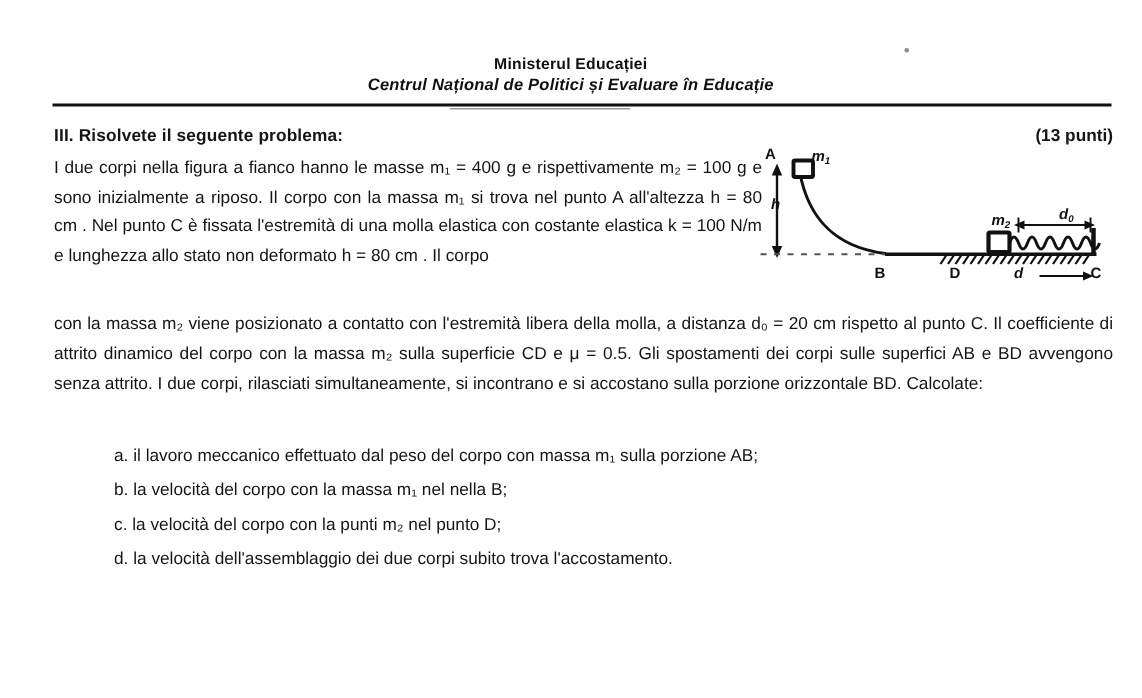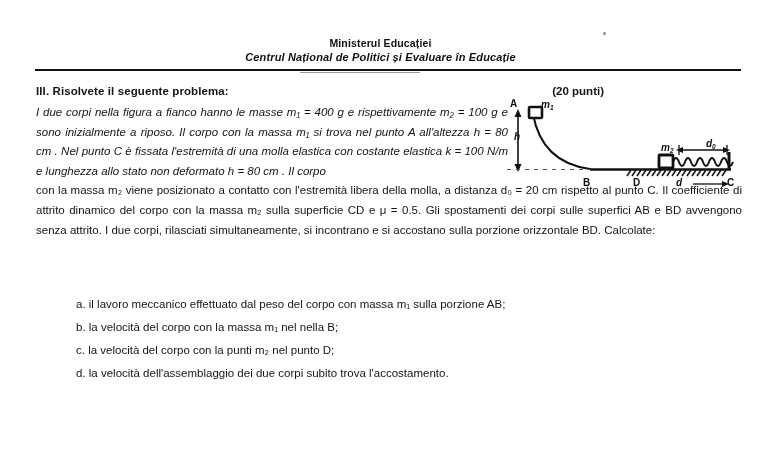--- a/index.html
+++ b/index.html
@@ -65,21 +65,21 @@
     width: 120px;
     height: 1px;
     background: #9a9a9a;
   }
 
   
   .title-row {
     position: absolute;
     left: 36px;
     top: 85px;
-    width: 568px;
+    width: 706px;
     display: flex;
     justify-content: space-between;
     align-items: baseline;
   }
   .title-text {
     font-size: 11.5px;
     font-weight: bold;
     letter-spacing: 0.1px;
   }
   .points {
@@ -96,22 +96,22 @@
     font-size: 11.5px;
     line-height: 19.6px;
     color: #141414;
   }
   .para {
     margin: 0;
     text-align: justify;
     text-justify: inter-word;
   }
   
-  .wrap-narrow { width: 472px; font-style: italic; }
-  .full-width  { width: 706px; }
+  .wrap-narrow { width: 472px; }
+  .full-width  { width: 706px; margin-top: 26px; }
   sub {
     font-size: 7.5px;
     vertical-align: baseline;
     position: relative;
     bottom: -2px;
   }
 
   .sub-list {
     position: absolute;
     left: 36px;
@@ -164,21 +164,21 @@
   <div class="header">
     <div class="header-line">Ministerul Educației</div>
     <div class="header-line second">Centrul Național de Politici și Evaluare în Educație</div>
   </div>
 
   <div class="rule"></div>
   <div class="rule-frag"></div>
 
   <div class="title-row">
     <span class="title-text">III. Risolvete il seguente problema:</span>
-    <span class="points">(20 punti)</span>
+    <span class="points">(13 punti)</span>
   </div>
 
   <div class="body-text">
     <p class="para wrap-narrow">I due corpi nella figura a fianco hanno le masse  m₁ = 400 g  e rispettivamente  m₂ = 100 g  e sono inizialmente a riposo. Il corpo con la massa  m₁  si trova nel punto A all'altezza  h = 80 cm . Nel punto C è fissata l'estremità di una molla elastica con costante elastica  k = 100 N/m  e lunghezza allo stato non deformato  h = 80 cm . Il corpo</p>
     <p class="para full-width">con la massa  m₂  viene posizionato a contatto con l'estremità libera della molla, a distanza  d₀ = 20 cm  rispetto al punto C. Il coefficiente di attrito dinamico del corpo con la massa  m₂  sulla superficie CD e  μ = 0.5.  Gli spostamenti dei corpi sulle superfici AB e BD avvengono senza attrito. I due corpi, rilasciati simultaneamente, si incontrano e si accostano sulla porzione orizzontale BD. Calcolate:</p>
   </div>
 
   <div class="sub-list">
     <p class="sub-item">a. il lavoro meccanico effettuato dal peso del corpo con massa  m₁  sulla porzione AB;</p>
     <p class="sub-item">b. la velocità del corpo con la massa  m₁  nel nella B;</p>

